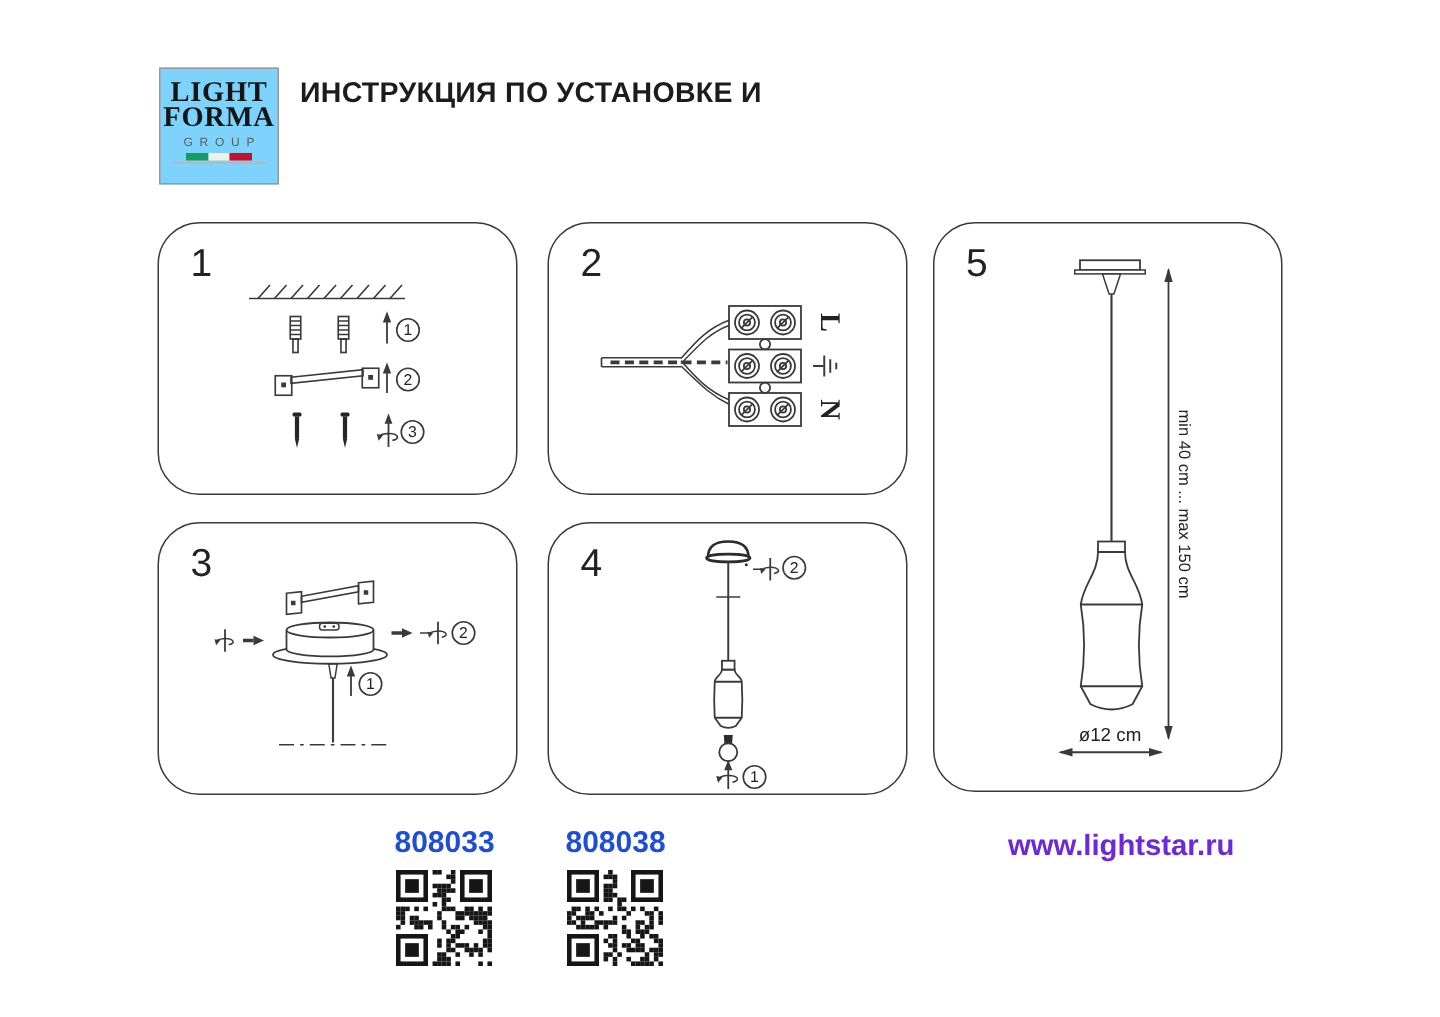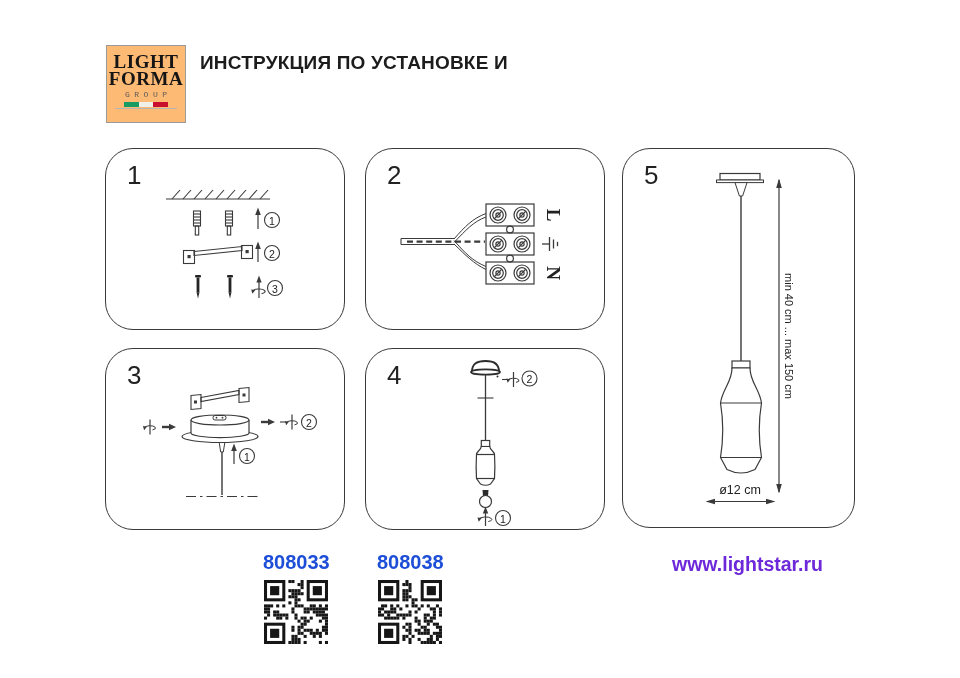--- a/index.html
+++ b/index.html
@@ -4,28 +4,28 @@
 <style>
   * { margin:0; padding:0; box-sizing:border-box; }
   html,body { background:#fff; }
   body {
     width:960px; height:678px; position:relative; overflow:hidden;
     font-family:"Liberation Sans", sans-serif; color:#1a1a1a;
   }
   
   .logo {
     position:absolute; left:106px; top:45px; width:80px; height:78px;
-    border:1px solid #9a9a9a; background:#fdba74; text-align:center; padding-top:7px;
+    border:1px solid #9a9a9a; background:#7dd3fc; text-align:center; padding-top:7px;
   }
   .logo-word {
     font-family:"Liberation Serif", serif; font-weight:bold;
     font-size:19px; line-height:17px; letter-spacing:0.5px; color:#151515;
   }
   .logo-group {
-    font-size:8px; letter-spacing:4.5px; color:#5a5a5a; margin-top:3px; text-indent:4.5px;font-family:Liberation Mono, monospace;
+    font-size:8px; letter-spacing:4.5px; color:#5a5a5a; margin-top:3px; text-indent:4.5px;
   }
   .logo-flag { width:44px; height:5px; margin:3px auto 0; display:flex; }
   .logo-flag span { flex:1; height:100%; }
   .logo-rule { width:62px; height:1px; background:#b5b5b5; margin:1px auto 0; }
   .doc-title {
     position:absolute; left:200px; top:51px;
     font-size:19px; font-weight:bold; line-height:23px; letter-spacing:0.2px; color:#1c1c1c;
   }
   .header-right { position:absolute; left:650px; top:56px; width:176px; text-align:center; }
   .series-label { font-size:15px; font-weight:bold; letter-spacing:0.3px; }

